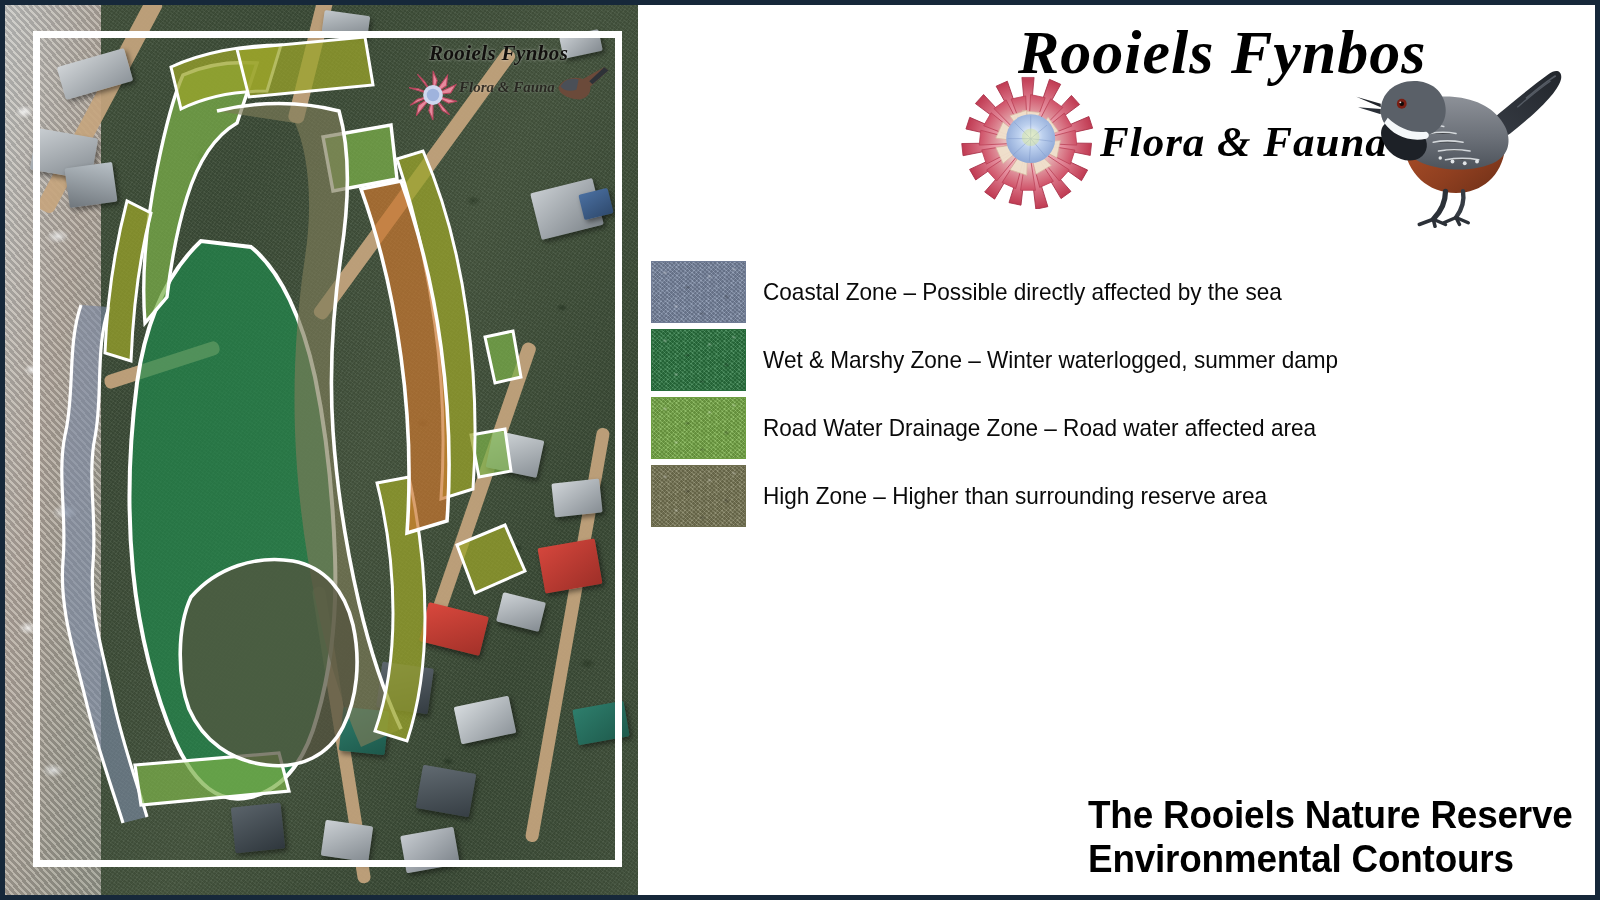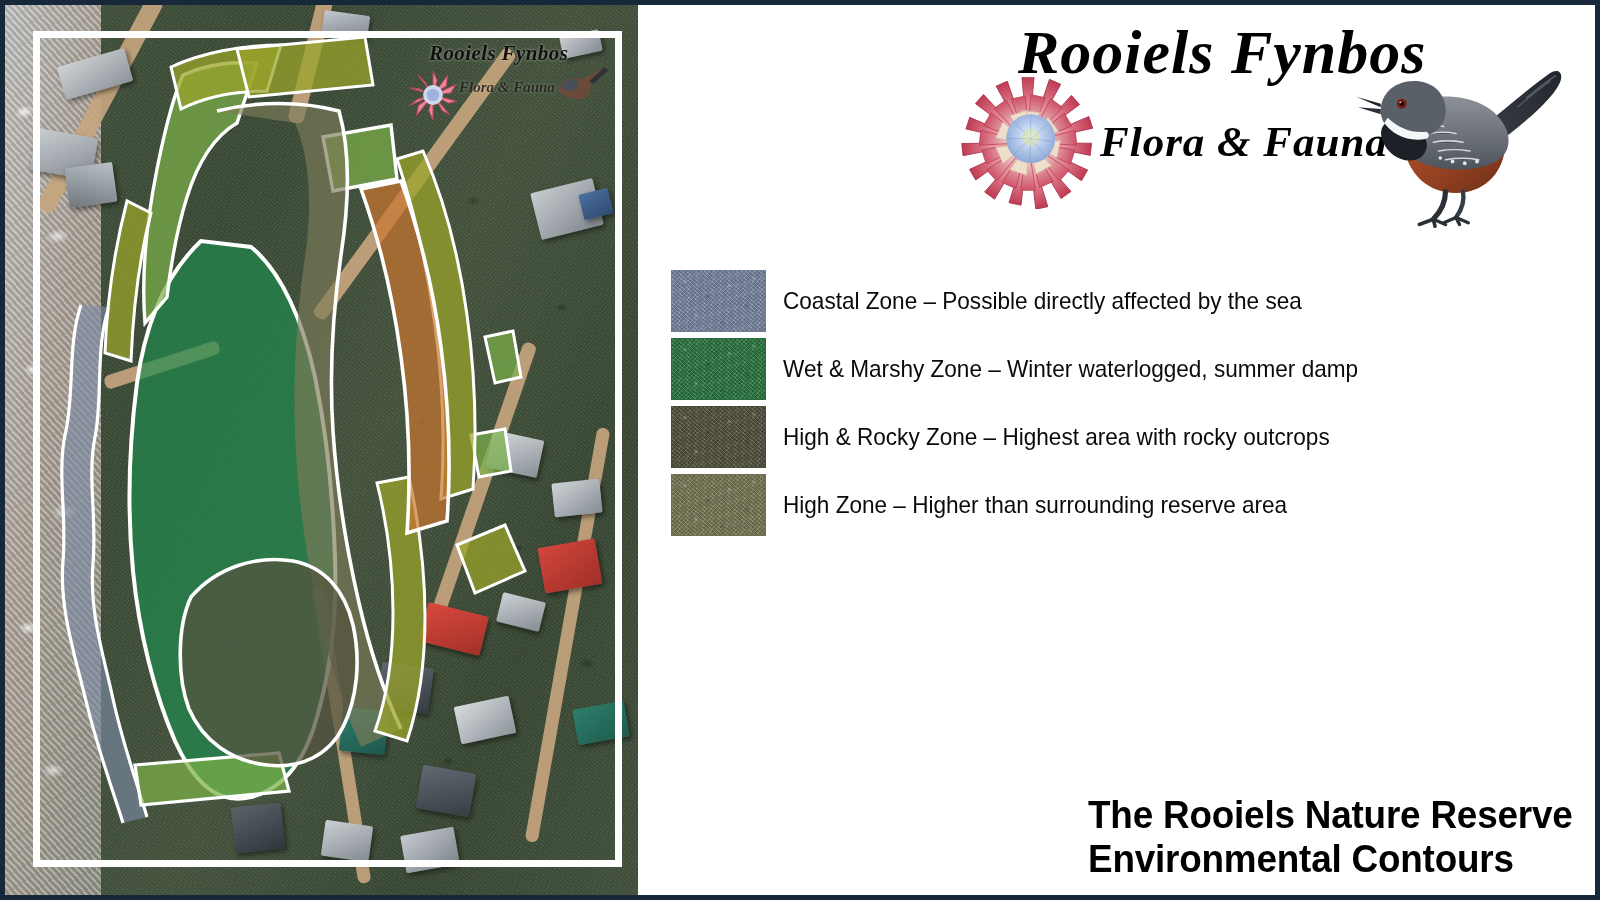--- a/index.html
+++ b/index.html
@@ -164,23 +164,22 @@
   .protea { position: absolute; left: 322px; top: 66px; width: 136px; height: 138px; }
   .protea svg { display: block; width: 100%; height: 100%; }
 
   
   .bird { position: absolute; left: 714px; top: 48px; width: 215px; height: 175px; }
   .bird svg { display: block; width: 100%; height: 100%; }
 
   
   .legend {
     position: absolute;
-    left: 13px; top: 262px;
+    left: 13px; top: 253px;
     width: 930px;
-    margin-left: 20px;
   }
   .legend-row {
     position: relative;
     height: 68px;
     display: flex;
     align-items: center;
   }
   .swatch {
     width: 95px; height: 62px;
     flex: 0 0 95px;
@@ -629,27 +628,27 @@
         <div class="legend-label">Coastal Zone – Possible directly affected by the sea</div>
       </div>
 
       <div class="legend-row">
         <div class="swatch" style="background:#2d7a43;">
           <div class="swatch-texture"></div>
         </div>
         <div class="legend-label">Wet &amp; Marshy Zone – Winter waterlogged, summer damp</div>
       </div>
 
-
       <div class="legend-row">
-        <div class="swatch" style="background:#555440;">
+        <div class="swatch" style="background:#7bb04a;">
           <div class="swatch-texture"></div>
         </div>
-        <div class="legend-label">High &amp; Rocky Zone – Highest area with rocky outcrops</div>
+        <div class="legend-label">Road Water Drainage Zone – Road water affected area</div>
       </div>
+
 
       <div class="legend-row">
         <div class="swatch" style="background:#7c7b58;">
           <div class="swatch-texture"></div>
         </div>
         <div class="legend-label">High Zone – Higher than surrounding reserve area</div>
       </div>
 
 
     </div>

